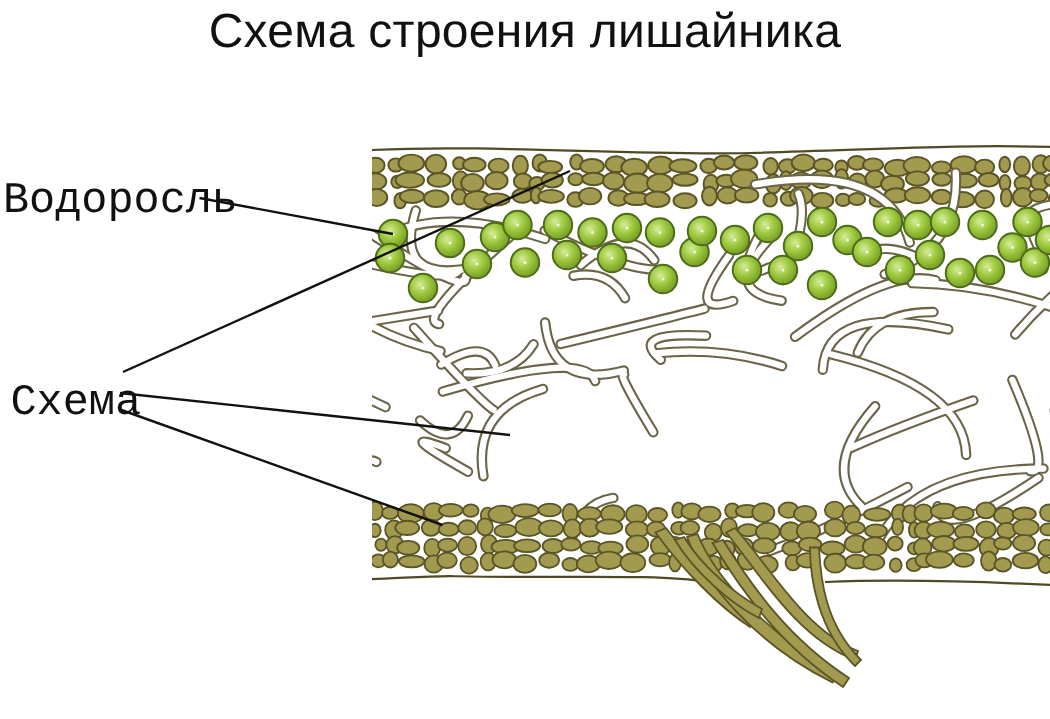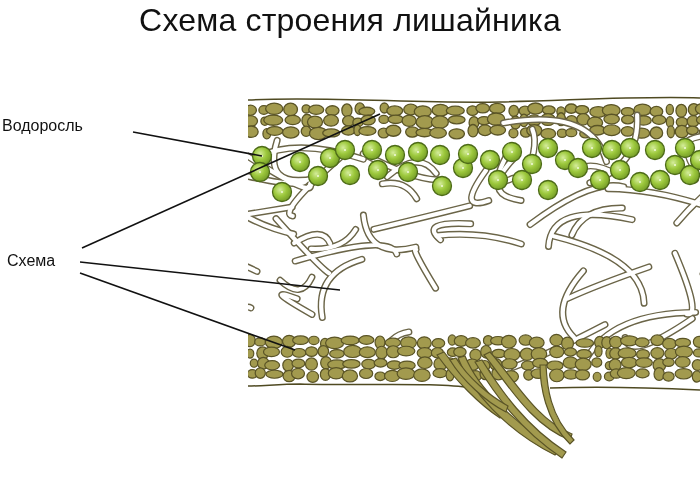--- a/index.html
+++ b/index.html
@@ -1,20 +1,20 @@
 <!DOCTYPE html>
 <html><head>
 <meta charset="utf-8">
 <style>
   html, body { margin:0; padding:0; background:#ffffff; }
   body { width:700px; height:479px; position:relative; overflow:hidden;
          font-family:"Liberation Sans", "DejaVu Sans", sans-serif; }
   .title { position:absolute; left:0; top:2px; width:700px; text-align:center;
            font-size:32px; color:#111; letter-spacing:0.2px; }
-  .label { position:absolute; font-size:16px; color:#111; }
+  .label { position:absolute; font-size:29px; color:#111;font-family:Liberation Mono, monospace; }
   #lbl-algae { left:2px; top:117px; }
   #lbl-fungus { left:7px; top:252px; }
   svg { position:absolute; left:0; top:0; }
 </style>
 </head>
 <body>
 
 <div class="title">Схема строения лишайника</div>
 <div class="label" id="lbl-algae">Водоросль</div>
 <div class="label" id="lbl-fungus">Схема</div>

